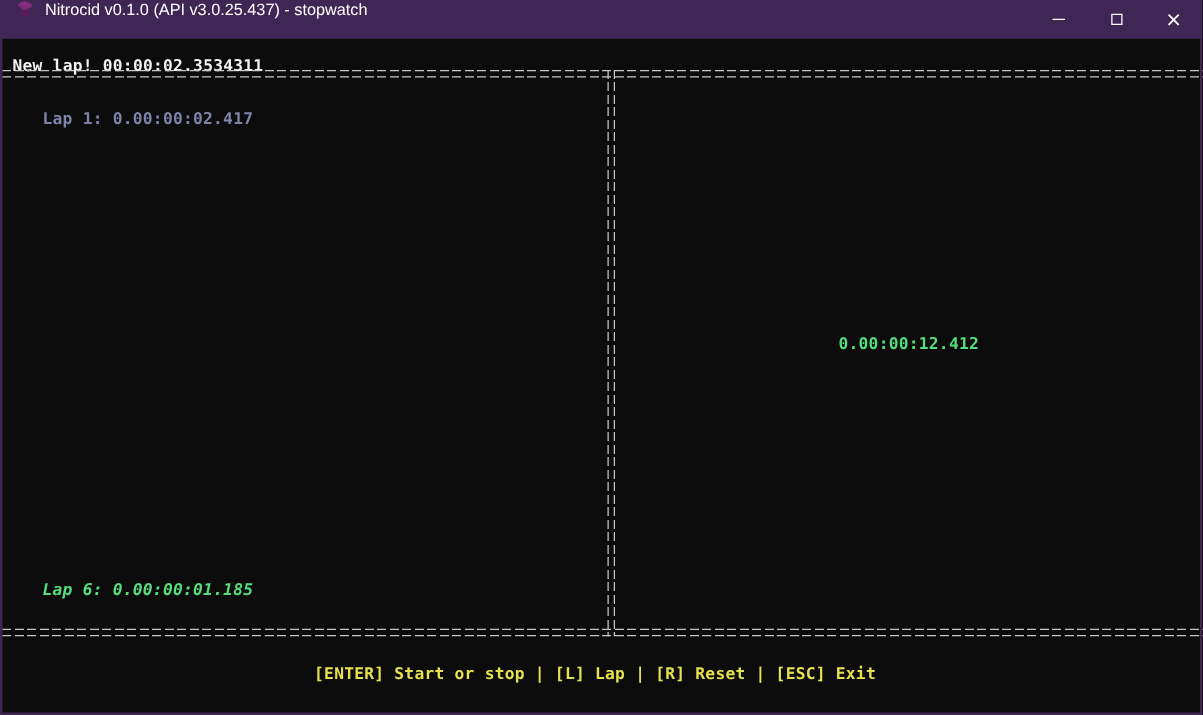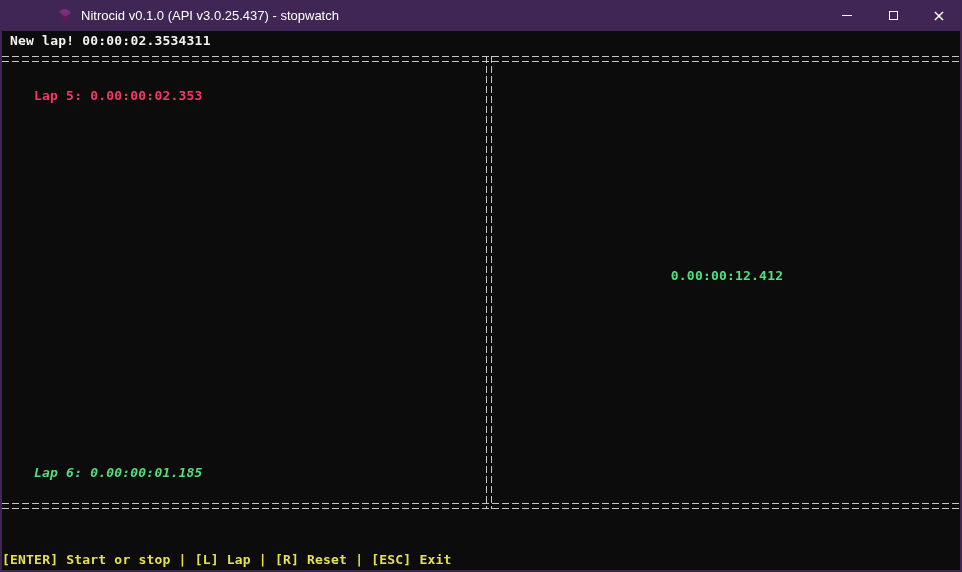--- a/index.html
+++ b/index.html
@@ -10,42 +10,42 @@
     background: #0c0c0c;
     border-left: 2px solid #3f2655;
     border-right: 2px solid #3f2655;
     border-bottom: 2px solid #3f2655;
     font-family: "DejaVu Sans Mono", monospace;
   }
   
   .titlebar {
     position: absolute; top: 0; left: -2px; right: -2px; height: 31px;
     background: #3f2655;
-    display: flex; align-items: center; padding-left: 45px;
+    display: flex; 
   }
   .app-icon { margin-left: 12px; width: 16px; height: 16px; flex: 0 0 auto; }
   .title-text {
     margin-left: 8px;
     color: #ffffff;
     font-family: "Liberation Sans", sans-serif;
     font-size: 13px;
     white-space: nowrap;
   }
   .win-controls { margin-left: auto; display: flex; height: 31px; }
   .win-btn {
     width: 46px; height: 31px;
     display: flex; align-items: center; justify-content: center;
     color: #ffffff; cursor: default;
   }
   .glyph-min { display: block; width: 10px; height: 1px; background: #ffffff; }
   .glyph-max { display: block; width: 9px; height: 9px; border: 1px solid #ffffff; }
   .glyph-close { font-family: "DejaVu Sans", sans-serif; font-size: 16px; line-height: 1; }
   
   .status-line {
-    position: absolute; top: 33px; left: 8px;
+    position: absolute; top: 46px; left: 8px;
     font-size: 13px; font-weight: bold; letter-spacing: 0.2px;
     white-space: pre;
   }
   
   .hborder {
     position: absolute; left: 0; width: 962px; height: 6px;
     background-image:
       repeating-linear-gradient(90deg, #c6c6c6 0 7px, transparent 7px 10px),
       repeating-linear-gradient(90deg, #c6c6c6 0 7px, transparent 7px 10px);
     background-size: 100% 1px, 100% 1px;
@@ -76,21 +76,22 @@
   }
   
   .elapsed {
     position: absolute; top: 268px; left: 490px; width: 470px;
     text-align: center;
     font-size: 13px; font-weight: bold; letter-spacing: 0.2px;
     white-space: pre;
   }
   
   .keybar {
-    position: absolute; top: 552px; left: 0; width: 948px;
+    position: absolute; top: 532px; left: 0; width: 948px;
+    text-align: center;
     font-size: 13px; font-weight: bold; letter-spacing: 0.2px;
     white-space: pre;
   }
 </style>
 </head>
 <body>
 
 <div class="window">
 
   <div class="titlebar">
@@ -117,20 +118,20 @@
         </div>
     </div>
   </div>
 
   <div class="status-line" style="color: rgb(242, 242, 242);">New lap! 00:00:02.3534311</div>
 
   <div class="hborder top"></div>
   <div class="hborder bottom"></div>
   <div class="vborder"></div>
 
-  <div class="lap-list"><div style="color: rgb(242, 58, 100);">Lap 5: 0.00:00:02.353</div></div>
+  <div class="lap-list"><div style="color: rgb(128, 132, 171);">Lap 1: 0.00:00:02.417</div></div>
   <div class="current-lap" style="color: rgb(85, 222, 125); font-style: italic;">Lap 6: 0.00:00:01.185</div>
 
   <div class="elapsed" style="color: rgb(85, 222, 125);">0.00:00:12.412</div>
 
   <div class="keybar" style="color: rgb(230, 226, 78);">[ENTER] Start or stop | [L] Lap | [R] Reset | [ESC] Exit</div>
 
 </div>
 
 </body></html>

